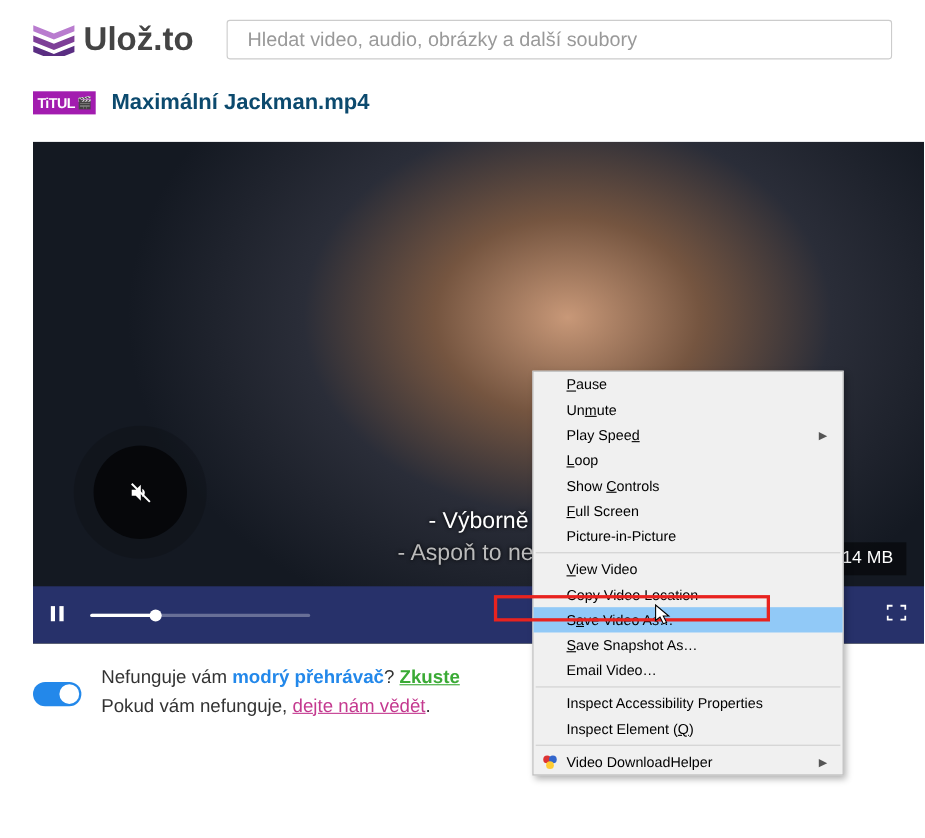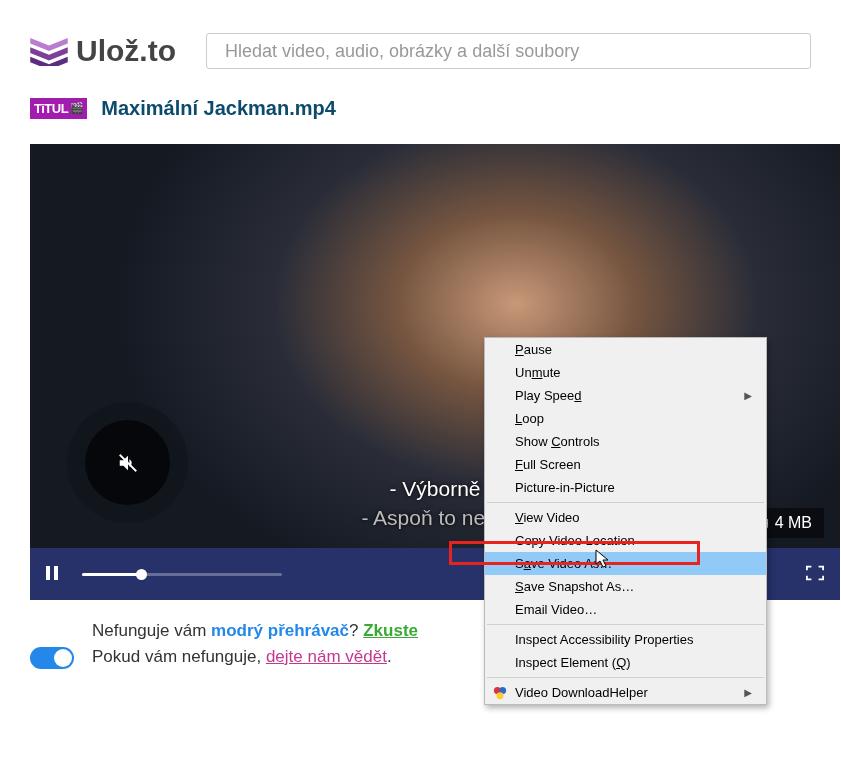--- a/index.html
+++ b/index.html
@@ -1,18 +1,18 @@
 <!DOCTYPE html>
 <html><head>
 <meta charset="utf-8">
 <style>
 * { margin: 0; padding: 0; box-sizing: border-box; }
 body { font-family: -apple-system, BlinkMacSystemFont, "Segoe UI", Arial, sans-serif; background: #fff; width: 841px; height: 762px; overflow: hidden; position: relative; }
 
-.header { display: flex; align-items: center; padding: 18px 30px 28px 30px; gap: 30px; margin-top: 15px; }
+.header { display: flex; align-items: center; padding: 18px 30px 28px 30px; gap: 30px; }
 .logo { display: flex; align-items: center; gap: 8px; font-size: 30px; font-weight: 700; color: #444; }
 .logo-icon { width: 38px; height: 30px; }
 .logo b { font-weight: 800; }
 .search-wrap { flex: 1; }
 .search { width: 100%; height: 36px; border: 1px solid #ccc; border-radius: 3px; font-size: 18px; padding: 0 18px; color: #999; }
 .search::placeholder { color: #999; }
 
 .content { padding: 0 30px; }
 .title-row { display: flex; align-items: center; gap: 14px; margin-bottom: 24px; }
 .badge { background: #a21caf; color: #fff; font-size: 13px; font-weight: 900; padding: 3px 4px; letter-spacing: -0.5px; font-family: Liberation Sans, sans-serif; display: inline-flex; align-items: center; }
@@ -29,21 +29,21 @@
 
 .controls { position: absolute; bottom: 0; left: 0; right: 0; height: 52px; background: #27316a; display: flex; align-items: center; padding: 0 16px; gap: 18px; }
 .play-btn { color: #fff; font-size: 14px; width: 18px; }
 .seek { flex: 0 0 200px; height: 3px; background: rgba(255,255,255,0.3); position: relative; border-radius: 2px; }
 .seek-fill { width: 30%; height: 100%; background: #fff; border-radius: 2px; position: relative; }
 .seek-fill::after { content: ''; position: absolute; right: -5px; top: -4px; width: 11px; height: 11px; background: #fff; border-radius: 50%; }
 .spacer { flex: 1; }
 .ctrl-btn { color: #fff; font-size: 15px; }
 .size-badge { position: absolute; right: 16px; bottom: 62px; background: rgba(0,0,0,0.5); color: #fff; font-size: 16px; padding: 6px 12px; display: flex; align-items: center; gap: 6px; }
 
-.footer { padding: 18px 30px; display: flex; align-items: flex-end; gap: 18px; }
+.footer { padding: 18px 30px; display: flex; align-items: center; gap: 18px; }
 .toggle { width: 44px; height: 22px; background: #2388ea; border-radius: 11px; position: relative; flex-shrink: 0; margin-top: 4px; }
 .toggle::after { content: ''; position: absolute; left: 24px; top: 2px; width: 18px; height: 18px; background: #fff; border-radius: 50%; }
 .footer-text { font-size: 17px; color: #333; line-height: 1.5; }
 .link-blue { color: #2388ea; font-weight: 700; }
 .link-green { color: #3aaa35; font-weight: 700; text-decoration: underline; }
 .link-pink { color: #c4398f; text-decoration: underline; }
 
 .ctx { position: absolute; left: 437px; top: 337px; width: 283px; background: #f0f0f0; border: 1px solid #bbb; box-shadow: 2px 3px 6px rgba(0,0,0,0.3); font-size: 13px; font-family: "Segoe UI", Arial, sans-serif; margin-left: 47px; }
 .ctx-item { padding: 4px 14px 4px 30px; cursor: default; position: relative; display: flex; justify-content: space-between; align-items: center; }
 .ctx-item.sel { background: #91c9f7; }
@@ -92,21 +92,21 @@
     <div class="subtitle">
       <div>- Výborně</div>
       <div class="line2">- Aspoň to nebu</div>
     </div>
     <div class="size-badge">
       <svg width="16" height="16" viewBox="0 0 24 24" fill="#fff">
           <ellipse cx="12" cy="6" rx="9" ry="3"></ellipse>
           <path d="M3 6v12c0 1.7 4 3 9 3s9-1.3 9-3V6" fill="none" stroke="#fff" stroke-width="2"></path>
           <path d="M3 12c0 1.7 4 3 9 3s9-1.3 9-3" fill="none" stroke="#fff" stroke-width="2"></path>
         </svg>
-      <span>4 MB</span>
+      <span>14 MB</span>
     </div>
     <div class="controls">
       <div class="play-btn">
         <svg width="12" height="14" viewBox="0 0 12 14" fill="#fff">
             <rect x="0" y="0" width="4" height="14"></rect>
             <rect x="8" y="0" width="4" height="14"></rect>
           </svg>
       </div>
       <div class="seek">
           <div class="seek-fill"></div>

